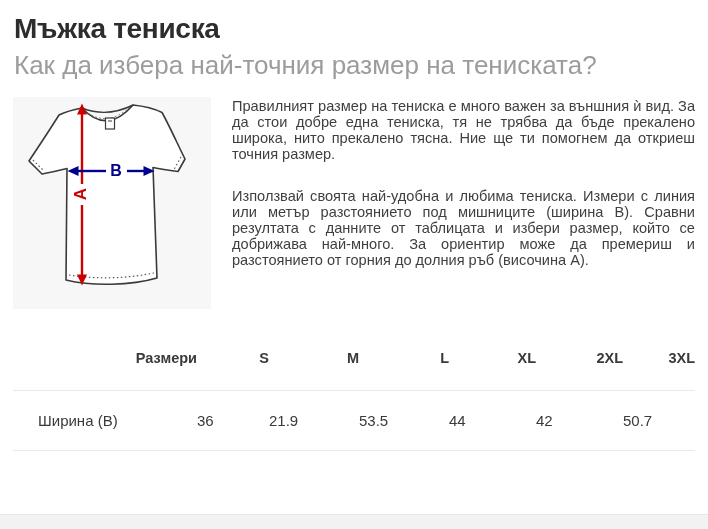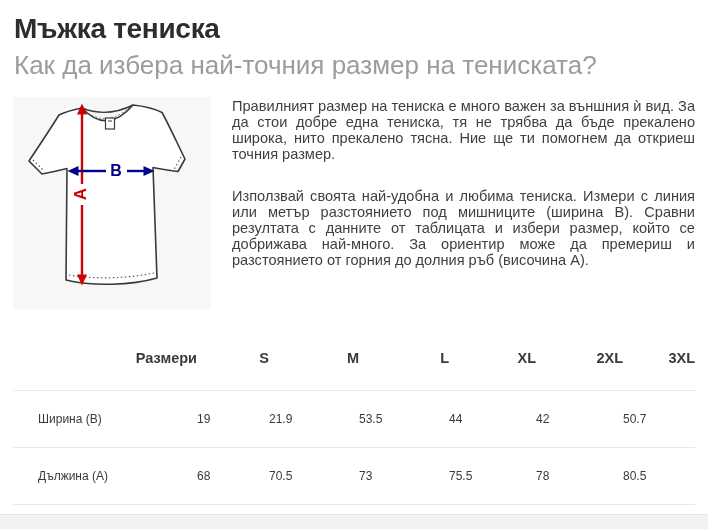--- a/index.html
+++ b/index.html
@@ -13,21 +13,21 @@
   .content { display:flex; padding:16px 13px 0 13px; gap:21px; }
   .diagram { flex:none; width:198px; height:212px; background:#f7f7f7; }
   .intro { flex:1; color:#3f3f3f; font-size:14.6px; line-height:16px; text-align:justify; padding-top:1px; }
   .intro p { margin:0 0 26px 0; }
   .size-table { width:682px; margin:19px 13px 0 13px; border-collapse:collapse; color:#3a3a3a; }
   .size-table th {
     font-size:14.5px; font-weight:700; text-align:right;
     padding:22px 0 24px 0; border-bottom:1px solid #e9e9e9;
   }
   .size-table td {
-    font-size:12px; font-weight:400; text-align:left;
+    font-size:15px; font-weight:400; text-align:left;
     padding:21px 0; border-bottom:1px solid #e9e9e9;
   }
   .label-col { padding-left:25px !important; }
   .bottom-strip {
     position:absolute; left:0; right:0; bottom:0; height:14px;
     background:#f2f2f2; border-top:1px solid #e6e6e6;
   }
 </style>
 </head>
 <body>
@@ -112,34 +112,25 @@
         <th>M</th>
         <th>L</th>
         <th>XL</th>
         <th>2XL</th>
         <th>3XL</th>
       </tr>
     </thead>
     <tbody>
       <tr>
         <td class="label-col">Ширина (B)</td>
-        <td>19</td>
+        <td>36</td>
         <td>21.9</td>
         <td>53.5</td>
         <td>44</td>
         <td>42</td>
         <td>50.7</td>
-      </tr>
-      <tr>
-        <td class="label-col">Дължина (A)</td>
-        <td>68</td>
-        <td>70.5</td>
-        <td>73</td>
-        <td>75.5</td>
-        <td>78</td>
-        <td>80.5</td>
       </tr>
     </tbody>
   </table>
 
   <div class="bottom-strip"></div>
 
 </div>
 
 </body></html>

